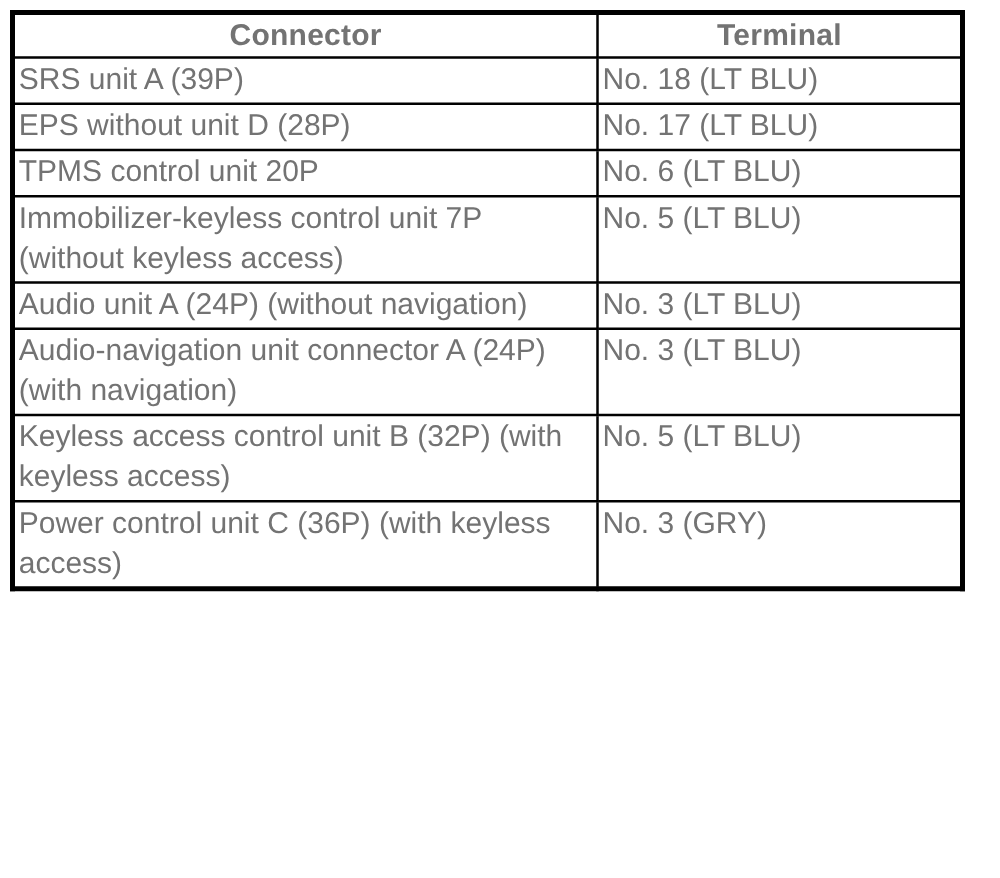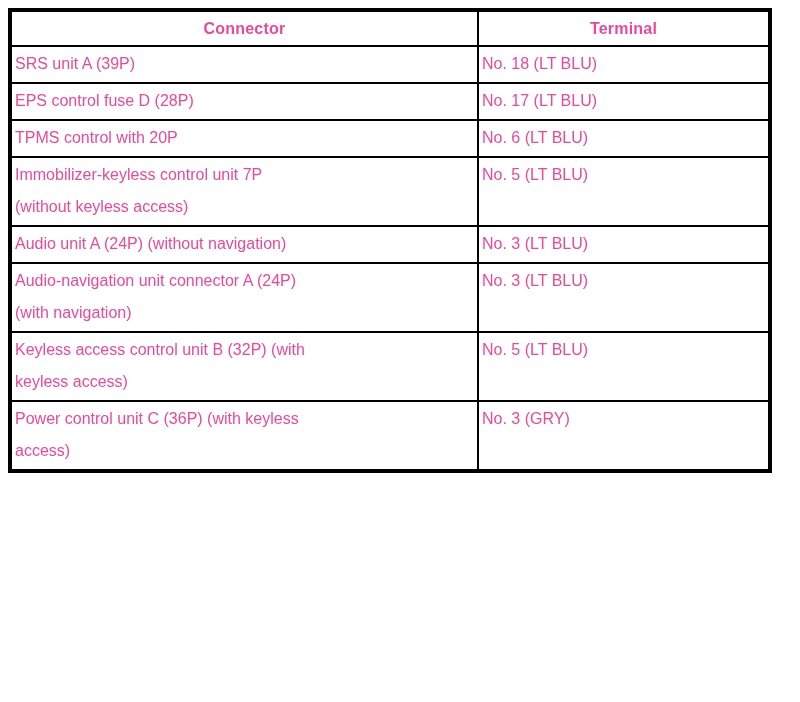--- a/index.html
+++ b/index.html
@@ -20,22 +20,22 @@
     border-collapse: collapse;
     table-layout: fixed;
     width: 760px;
     border: 4px solid #000000;
     background: #ffffff;
   }
   col.c1 { width: 468px; }
   col.c2 { width: 292px; }
   th, td {
     border: 2px solid #000000;
-    font-size: 16px;
-    color: #ec4899;
+    font-size: 24px;
+    color: #737373;
     box-sizing: border-box;
   }
   th {
     font-weight: bold;
     text-align: center;
     vertical-align: middle;
     height: 36px;
     padding: 1px 0;
     letter-spacing: 0.2px;
   }
@@ -63,25 +63,25 @@
         <th>Connector</th>
         <th>Terminal</th>
       </tr>
     </thead>
     <tbody id="rows">
         <tr class="row-single">
           <td>SRS unit A (39P)</td>
           <td>No. 18 (LT BLU)</td>
         </tr>
         <tr class="row-single">
-          <td>EPS control fuse D (28P)</td>
+          <td>EPS without unit D (28P)</td>
           <td>No. 17 (LT BLU)</td>
         </tr>
         <tr class="row-single">
-          <td>TPMS control with 20P</td>
+          <td>TPMS control unit 20P</td>
           <td>No. 6 (LT BLU)</td>
         </tr>
         <tr class="row-double">
           <td>Immobilizer-keyless control unit 7P
 (without keyless access)</td>
           <td>No. 5 (LT BLU)</td>
         </tr>
         <tr class="row-single">
           <td>Audio unit A (24P) (without navigation)</td>
           <td>No. 3 (LT BLU)</td>

